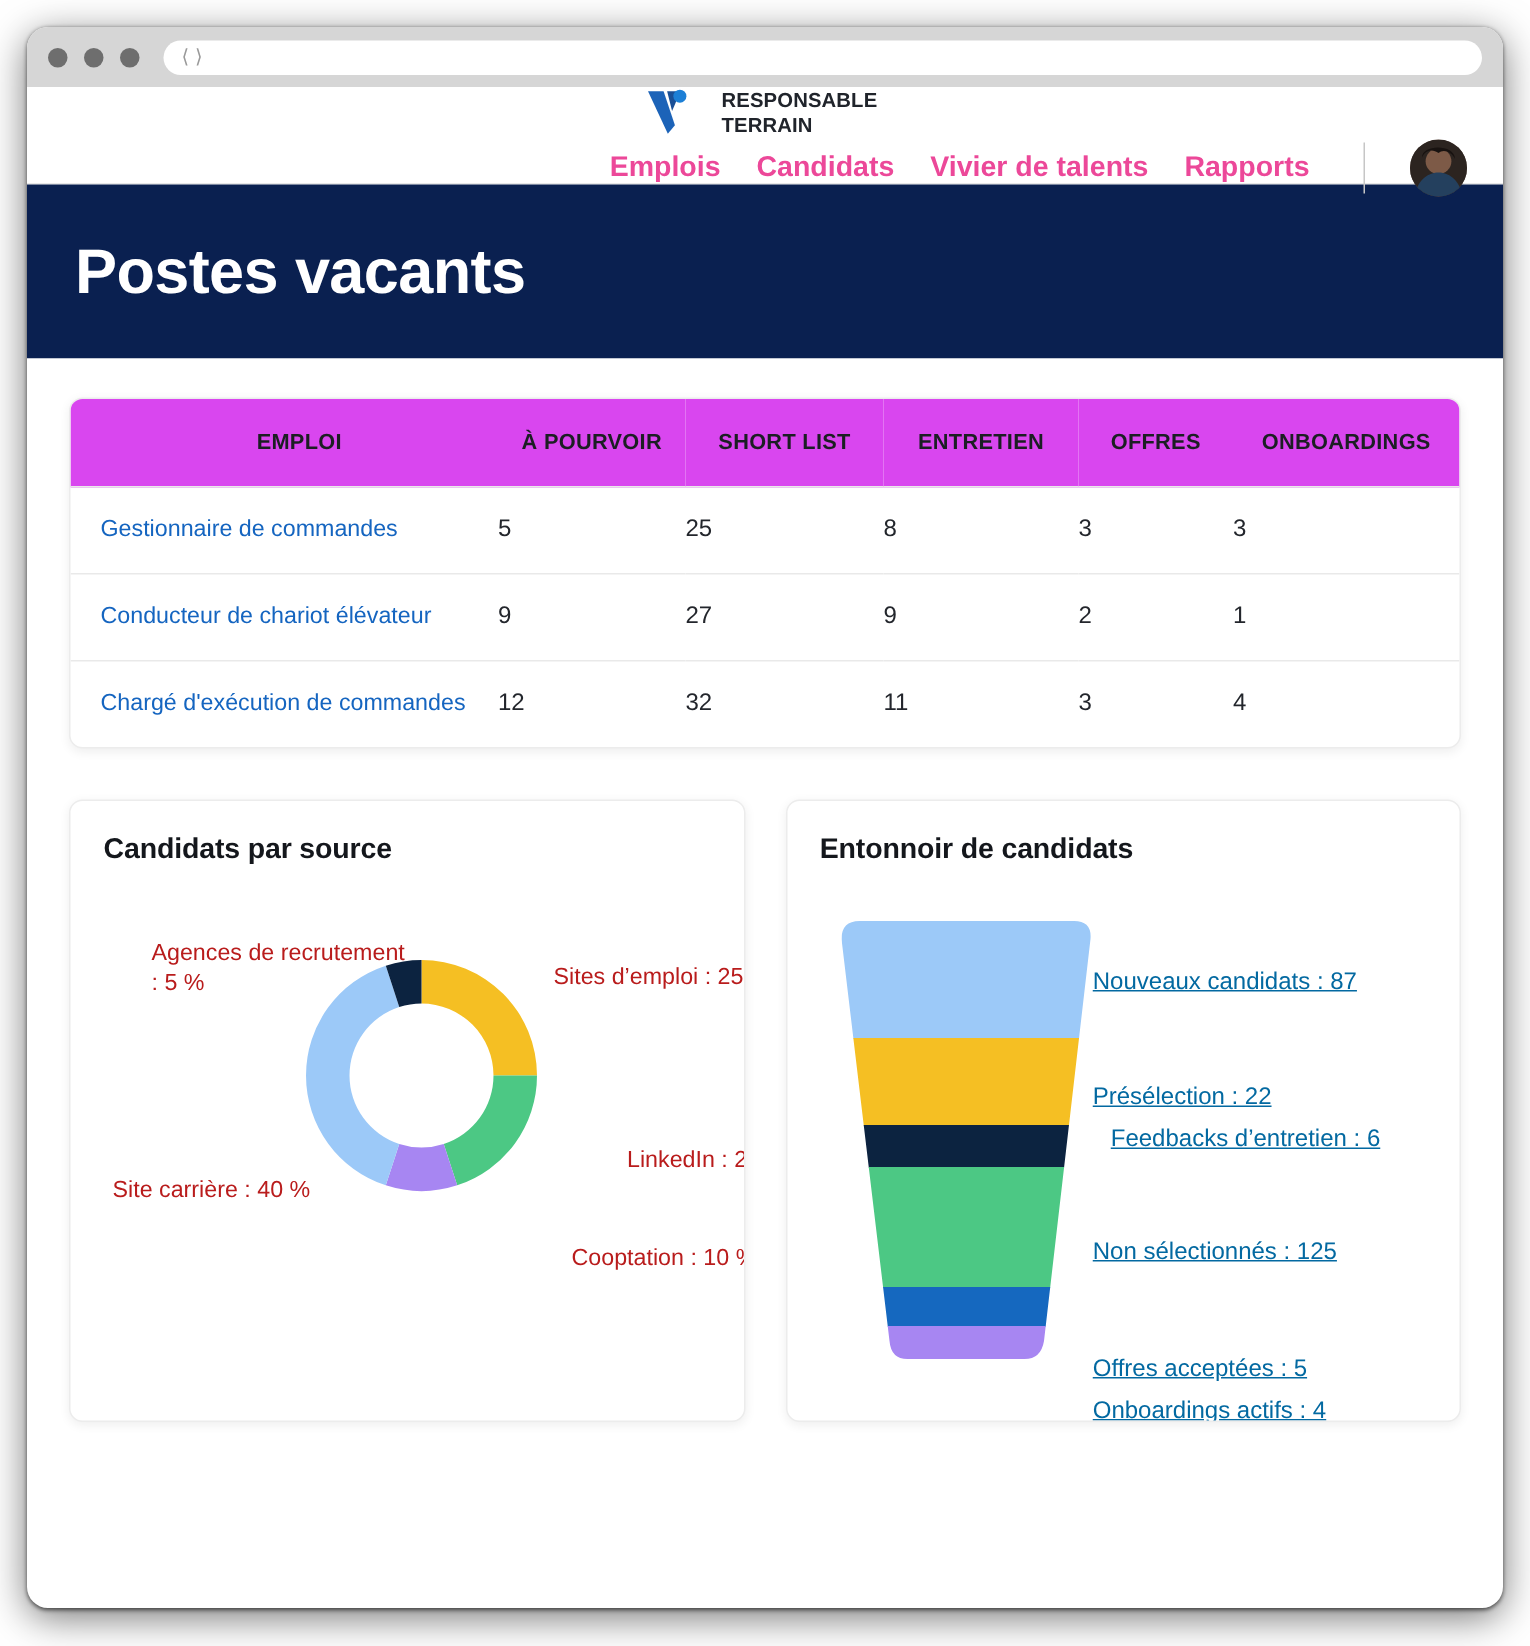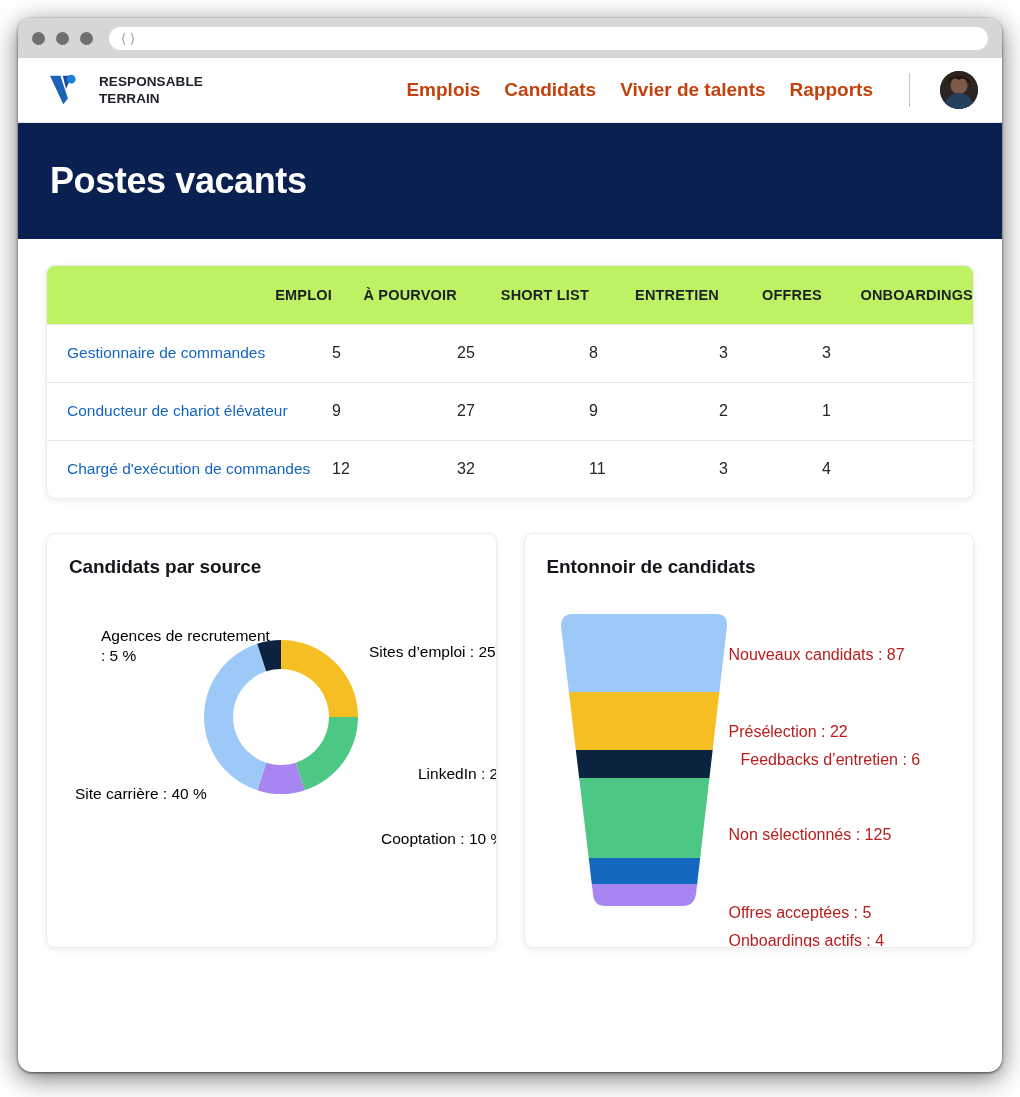--- a/index.html
+++ b/index.html
@@ -53,20 +53,21 @@
 
   
   .site-header {
     height: 65px;
     background: #ffffff;
     display: flex;
     align-items: center;
     padding: 0 24px 0 30px;
     box-sizing: border-box;
     border-bottom: 1px solid #e8e8e8;
+    flex-direction: column;
   }
   .brand { display: flex; align-items: center; gap: 13px; }
   .logo-mark { width: 38px; height: 34px; flex: 0 0 auto; }
   .brand-name {
     font-size: 13.5px;
     font-weight: bold;
     color: #20242b;
     letter-spacing: 0.1px;
     line-height: 1.28;
     max-width: 115px;
@@ -75,21 +76,21 @@
 
   .nav {
     margin-left: auto;
     display: flex;
     align-items: center;
     gap: 24px;
   }
   .nav-item {
     font-size: 19px;
     font-weight: bold;
-    color: #c2410c;
+    color: #ec4899;
     text-decoration: none;
     white-space: nowrap;
     cursor: pointer;
   }
   .nav-sep {
     width: 1px;
     height: 34px;
     background: #c6c6c6;
     margin: 0 6px 0 12px;
   }
@@ -107,21 +108,21 @@
     background: #0a2050;
     height: 116px;
     display: flex;
     align-items: center;
     padding: 0 32px;
     box-sizing: border-box;
   }
   .hero h1 {
     margin: 0;
     color: #ffffff;
-    font-size: 36px;
+    font-size: 42px;
     font-weight: bold;
     letter-spacing: -0.4px;
   }
 
   
   .content {
     background: #ffffff;
     padding: 26px 28px 20px 28px;
     box-sizing: border-box;
   }
@@ -134,25 +135,25 @@
     overflow: hidden;
   }
 
   
   table.jobs {
     width: 100%;
     border-collapse: collapse;
     table-layout: fixed;
   }
   table.jobs thead th {
-    background: #bef264;
+    background: #d946ef;
     font-size: 14.5px;
     font-weight: bold;
     color: #1b1e23;
-    text-align: right;
+    text-align: center;
     padding: 21px 0 21px 0;
     letter-spacing: 0.2px;
     white-space: nowrap;
   }
   table.jobs thead th.col-job { padding-left: 20px; width: 265px; }
   table.jobs thead th.c1 { width: 125px; }
   table.jobs thead th.c2 { width: 132px; }
   table.jobs thead th.c3 { width: 130px; }
   table.jobs thead th.c4 { width: 103px; }
   table.jobs thead th.c5 { width: auto; }
@@ -187,38 +188,39 @@
     color: #14171c;
     letter-spacing: -0.1px;
   }
 
   
   .donut-wrap { position: relative; height: 340px; }
   .donut-svg { position: absolute; left: 127px; top: 48px; }
   .dlabel {
     position: absolute;
     font-size: 15.5px;
-    color: #000000;
+    color: #b91c1c;
     line-height: 1.3;
     white-space: pre-line;
   }
   .dl-agences { left: 32px; top: 42px; width: 170px; }
   .dl-sites   { left: 300px; top: 58px; width: 210px; }
   .dl-linkedin{ left: 349px; top: 180px; width: 180px; }
   .dl-coopt   { left: 312px; top: 245px; width: 140px; }
   .dl-carriere{ left: 6px;  top: 200px; width: 220px; }
 
   
   .funnel-wrap { position: relative; height: 345px; }
   .funnel-svg { position: absolute; left: 10px; top: 30px; }
   .flabel {
     position: absolute;
     font-size: 16px;
-    color: #b91c1c;
+    color: #0369a1;
     white-space: nowrap;
+    text-decoration: underline;
   }
   .fl-0 { left: 182px; top: 62px; }
   .fl-1 { left: 182px; top: 139px; }
   .fl-2 { left: 194px; top: 167px; }
   .fl-3 { left: 182px; top: 242px; }
   .fl-4 { left: 182px; top: 320px; }
   .fl-5 { left: 182px; top: 348px; }
 </style>
 </head>
 <body>

